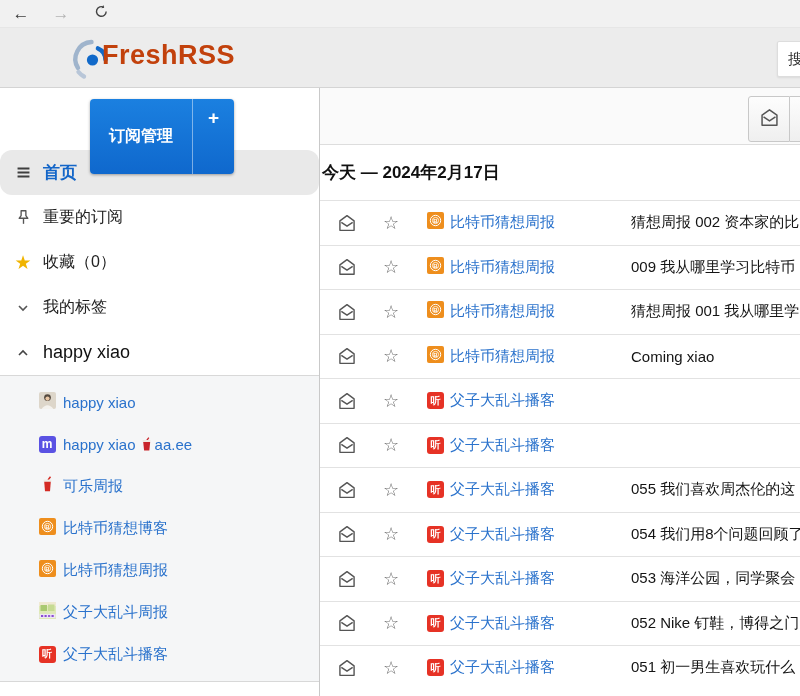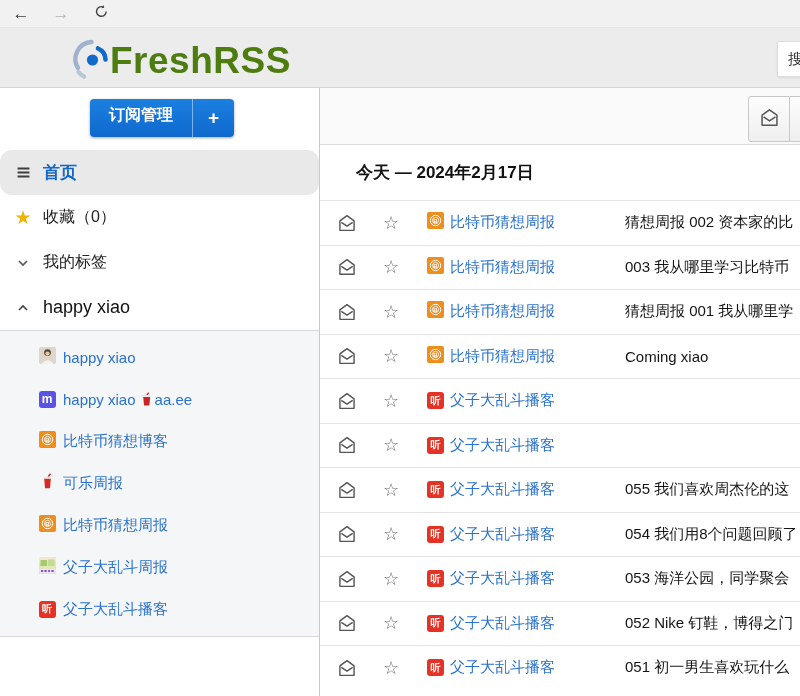--- a/index.html
+++ b/index.html
@@ -10,36 +10,36 @@
   .browser-bar { height:28px; background:#f1f1f1; display:flex; align-items:center;
     border-bottom:1px solid #e6e6e6; }
   .bb-btn { width:30px; text-align:center; font-size:17px; color:#3c3c3c; cursor:pointer; }
   .bb-btn.back { margin-left:6px; }
   .bb-btn.fwd { color:#b3b3b3; margin-left:10px; }
   .bb-btn.refresh { margin-left:10px; display:flex; justify-content:center; align-items:center; }
 
   
   .app-header { height:60px; background:#ececec; border-bottom:1px solid #d4d4d4; position:relative; }
   .logo { position:absolute; left:70px; top:7px; width:46px; height:46px; }
-  .app-title { position:absolute; left:110px; top:12px; font-size:37px; font-weight:700;
-    color:#4d7c0f; letter-spacing:0.5px; cursor:pointer; }
+  .app-title { position:absolute; left:102px; top:12px; font-size:27px; font-weight:700;
+    color:#c2410c; letter-spacing:0.5px; cursor:pointer; }
   .search-box { position:absolute; left:777px; top:13px; width:80px; height:36px; background:#fff;
     border:1px solid #ddd; border-radius:2px; box-shadow:0 1px 2px rgba(0,0,0,.08);
     font-size:15px; color:#333; line-height:34px; padding-left:10px; overflow:hidden; white-space:nowrap; }
 
   
   .content { display:flex; height:608px; }
   .sidebar { width:320px; min-width:320px; border-right:1px solid #c9c9c9; background:#fff; }
   .main { flex:1; display:flex; flex-direction:column; overflow:hidden; }
 
   
   .btn-zone { height:62px; padding:11px 0 0 90px; }
   .manage-btn-group { display:inline-flex; background:linear-gradient(#1b80e0,#0f68cd);
     border-radius:4px; box-shadow:0 1px 3px rgba(0,0,0,.35); overflow:hidden; cursor:pointer; }
-  .manage-btn { color:#fff; font-size:16px; font-weight:700; padding:6px 19px; }
+  .manage-btn { color:#fff; font-size:16px; font-weight:700; padding:27px 19px; }
   .add-btn { color:#fff; font-size:19px; font-weight:700; padding:8px 15px;
     border-left:1px solid rgba(255,255,255,.45); }
 
   .nav-item { height:45px; display:flex; align-items:center; padding-left:12px; font-size:16px;
     color:#222; cursor:pointer; }
   .nav-item .nico { width:22px; display:flex; justify-content:center; margin-right:9px; }
   .nav-item.active { background:#e9e9e9;border-radius:12px; }
   .nav-item.active .nlabel { color:#1466c8; font-weight:700; font-size:17px; }
   .nav-item.cat .nlabel { font-size:18px; color:#111; }
   .gold-star { color:#f0b400; font-size:19px; line-height:1; }
@@ -55,33 +55,33 @@
   .cup-inline { margin:0 3px 0 5px; display:inline-flex; }
 
   
   .toolbar { height:57px; background:#fafafa; border-bottom:1px solid #ddd; position:relative; }
   .tb-group { position:absolute; left:428px; top:8px; display:flex; }
   .tb-btn { width:42px; height:46px; background:linear-gradient(#fdfdfd,#efefef);
     border:1px solid #c8c8c8; display:flex; align-items:center; justify-content:center; cursor:pointer; }
   .tb-btn.first { border-radius:3px 0 0 3px; }
   .tb-btn.second { width:60px; border-left:none; }
 
-  .date-heading { height:55px; line-height:55px; padding-left:16px; font-size:17px;
-    font-weight:700; color:#111; background:#fff;margin-left:20px; }
+  .date-heading { height:55px; line-height:55px; padding-left:2px; font-size:17px;
+    font-weight:700; color:#111; background:#fff; }
 
   .item-row { height:44.5px; display:flex; align-items:center; border-top:1px solid #e2e2e2;
     background:#fff; overflow:hidden; }
   .env-btn { margin-left:17px; width:20px; height:20px; flex:none; cursor:pointer; }
   .star-btn { margin-left:24px; width:20px; flex:none; text-align:center; font-size:18px;
     color:#6e6e6e; line-height:1; cursor:pointer; }
   .row-fav { margin-left:26px; width:17px; height:17px; flex:none; display:flex;
     align-items:center; justify-content:center; }
   .row-feed { margin-left:6px; width:167px; flex:none; font-size:15px; color:#2a72cc;
     white-space:nowrap; overflow:hidden; cursor:pointer; }
-  .row-title { margin-left:8px; flex:1; font-size:15px; color:#141414; white-space:nowrap;
+  .row-title { margin-left:14px; flex:1; font-size:15px; color:#141414; white-space:nowrap;
     overflow:hidden; cursor:pointer; }
 </style>
 </head>
 <body>
 
 <div class="browser-bar">
   <div class="bb-btn back">←</div>
   <div class="bb-btn fwd">→</div>
   <div class="bb-btn refresh">
     <span>
@@ -118,20 +118,29 @@
 
     <div class="nav-item active">
       <span class="nico">
         <svg width="17" height="17" viewBox="0 0 20 20" stroke="#3e3e3e" stroke-width="2.3">
           <path d="M3 5.2h14M3 10h14M3 14.8h14"></path>
         </svg>
       </span>
       <span class="nlabel">首页</span>
     </div>
 
+    <div class="nav-item">
+      <span class="nico">
+        <svg width="19" height="19" viewBox="0 0 24 24" fill="none" stroke="#555" stroke-width="1.7">
+          <path d="M9 3.5 h6 v6 l2.5 3.5 H6.5 L9 9.5 Z" stroke-linejoin="round"></path>
+          <path d="M12 13.5 v6.5"></path>
+        </svg>
+      </span>
+      <span class="nlabel">重要的订阅</span>
+    </div>
 
     <div class="nav-item">
       <span class="nico gold-star">★</span>
       <span class="nlabel">收藏（0）</span>
     </div>
 
     <div class="nav-item">
       <span class="nico">
         <svg width="16" height="16" viewBox="0 0 20 20" fill="none" stroke="#555" stroke-width="2">
           <path d="M5 7.5 10 12.5 15 7.5"></path>
@@ -170,38 +179,38 @@
             <svg width="11" height="14" viewBox="0 0 11 14">
               <line x1="5.8" y1="3.4" x2="7.8" y2="0.6" stroke="#c8242a" stroke-width="1.3"></line>
               <rect x="1.6" y="3" width="7.8" height="1.9" fill="#efe9e0"></rect>
               <path d="M2.2 4.9 L9.2 4.9 L8.3 13.4 L3.1 13.4 Z" fill="#c8242a"></path>
             </svg>
           </span>
           <span class="flabel">aa.ee</span>
         </div>
         <div class="feed-item">
           <span class="fico">
-            <span><svg width="17" height="17" viewBox="0 0 17 17">
-                <rect width="17" height="17" rx="2" fill="#ee8e1d"></rect>
-                <circle cx="8.5" cy="8.5" r="5.2" fill="none" stroke="#fff" stroke-width="1"></circle>
-                <circle cx="8.5" cy="8.5" r="3.1" fill="none" stroke="#fff" stroke-width="0.8"></circle>
-                <text x="8.5" y="10.7" font-size="6" font-weight="bold" fill="#fff" text-anchor="middle" font-family="sans-serif">B</text>
-              </svg></span>
-          </span>
-          <span class="flabel">比特币猜想博客</span>
-        </div>
-        <div class="feed-item">
-          <span class="fico">
             <span><svg width="15" height="16" viewBox="0 0 15 16">
                 <line x1="8" y1="4" x2="10.5" y2="0.8" stroke="#d42b24" stroke-width="1.5"></line>
                 <rect x="3.6" y="3.6" width="7.8" height="2.2" fill="#f0ece4"></rect>
                 <path d="M4.2 5.8 L10.8 5.8 L10 15.2 L5 15.2 Z" fill="#d42b24"></path>
               </svg></span>
           </span>
           <span class="flabel">可乐周报</span>
+        </div>
+        <div class="feed-item">
+          <span class="fico">
+            <span><svg width="17" height="17" viewBox="0 0 17 17">
+                <rect width="17" height="17" rx="2" fill="#ee8e1d"></rect>
+                <circle cx="8.5" cy="8.5" r="5.2" fill="none" stroke="#fff" stroke-width="1"></circle>
+                <circle cx="8.5" cy="8.5" r="3.1" fill="none" stroke="#fff" stroke-width="0.8"></circle>
+                <text x="8.5" y="10.7" font-size="6" font-weight="bold" fill="#fff" text-anchor="middle" font-family="sans-serif">B</text>
+              </svg></span>
+          </span>
+          <span class="flabel">比特币猜想博客</span>
         </div>
         <div class="feed-item">
           <span class="fico">
             <span><svg width="17" height="17" viewBox="0 0 17 17">
                 <rect width="17" height="17" rx="2" fill="#ee8e1d"></rect>
                 <circle cx="8.5" cy="8.5" r="5.2" fill="none" stroke="#fff" stroke-width="1"></circle>
                 <circle cx="8.5" cy="8.5" r="3.1" fill="none" stroke="#fff" stroke-width="0.8"></circle>
                 <text x="8.5" y="10.7" font-size="6" font-weight="bold" fill="#fff" text-anchor="middle" font-family="sans-serif">B</text>
               </svg></span>
           </span>
@@ -275,21 +284,21 @@
           <span class="star-btn">☆</span>
           <span class="row-fav">
             <span><svg width="17" height="17" viewBox="0 0 17 17">
                 <rect width="17" height="17" rx="2" fill="#ee8e1d"></rect>
                 <circle cx="8.5" cy="8.5" r="5.2" fill="none" stroke="#fff" stroke-width="1"></circle>
                 <circle cx="8.5" cy="8.5" r="3.1" fill="none" stroke="#fff" stroke-width="0.8"></circle>
                 <text x="8.5" y="10.7" font-size="6" font-weight="bold" fill="#fff" text-anchor="middle" font-family="sans-serif">B</text>
               </svg></span>
           </span>
           <span class="row-feed">比特币猜想周报</span>
-          <span class="row-title">003 我从哪里学习比特币</span>
+          <span class="row-title">009 我从哪里学习比特币</span>
         </div>
         <div class="item-row">
           <span class="env-btn"><svg width="20" height="20" viewBox="0 0 24 24" fill="none" stroke="#555" stroke-width="1.7">
               <path d="M12 3.2 20.5 9.4 20.5 20.8 3.5 20.8 3.5 9.4 Z" stroke-linejoin="round"></path>
               <path d="M5.2 11.2 12 15.8 18.8 11.2"></path>
             </svg></span>
           <span class="star-btn">☆</span>
           <span class="row-fav">
             <span><svg width="17" height="17" viewBox="0 0 17 17">
                 <rect width="17" height="17" rx="2" fill="#ee8e1d"></rect>

